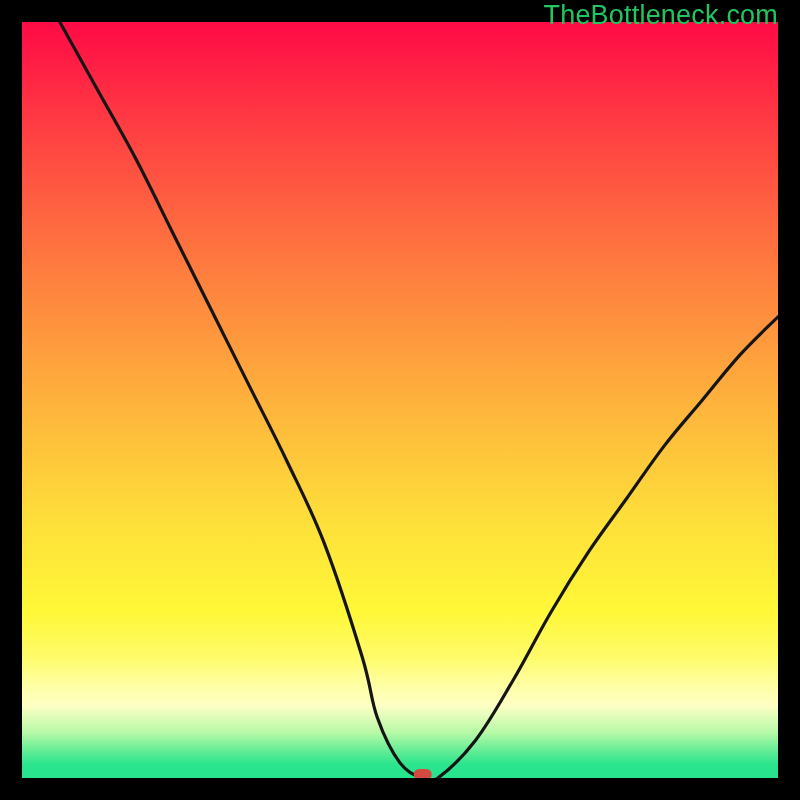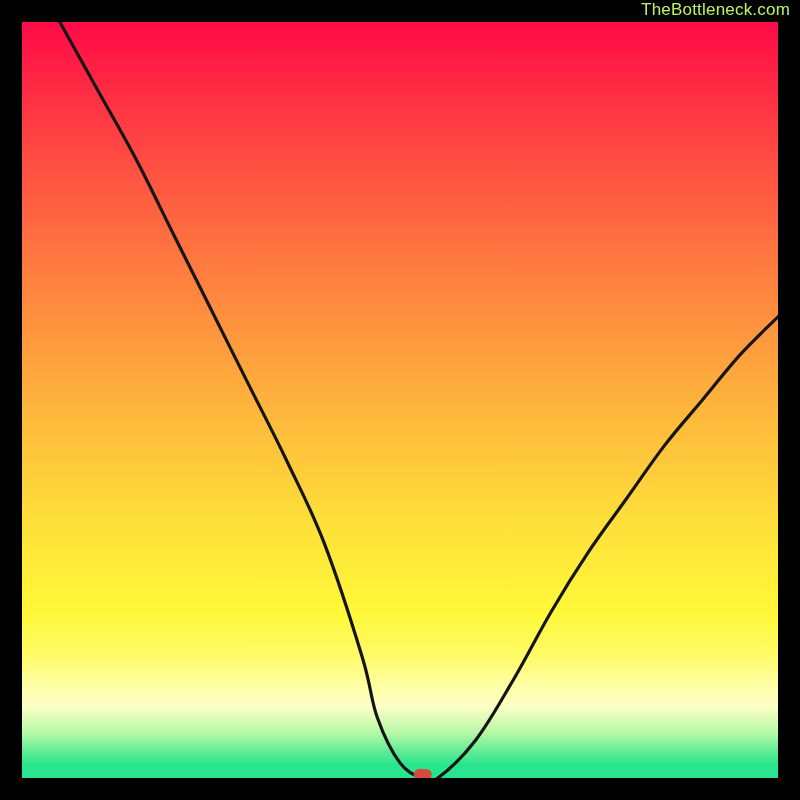--- a/index.html
+++ b/index.html
@@ -55,23 +55,23 @@
     stroke-linecap: round;
     stroke-linejoin: round;
   }
   .marker {
     fill: #d44a3e;
     stroke: none;
   }
   .watermark {
     position: absolute;
     top: 0px;
-    right: 10px;
-    color: #bef264;
-    font-size: 17px;
+    right: 22px;
+    color: #22c55e;
+    font-size: 27px;
     letter-spacing: 0.2px;
     user-select: none;
   }
 </style>
 </head>
 <body>
 
 <div class="frame">
 
   <div class="plot-area">

